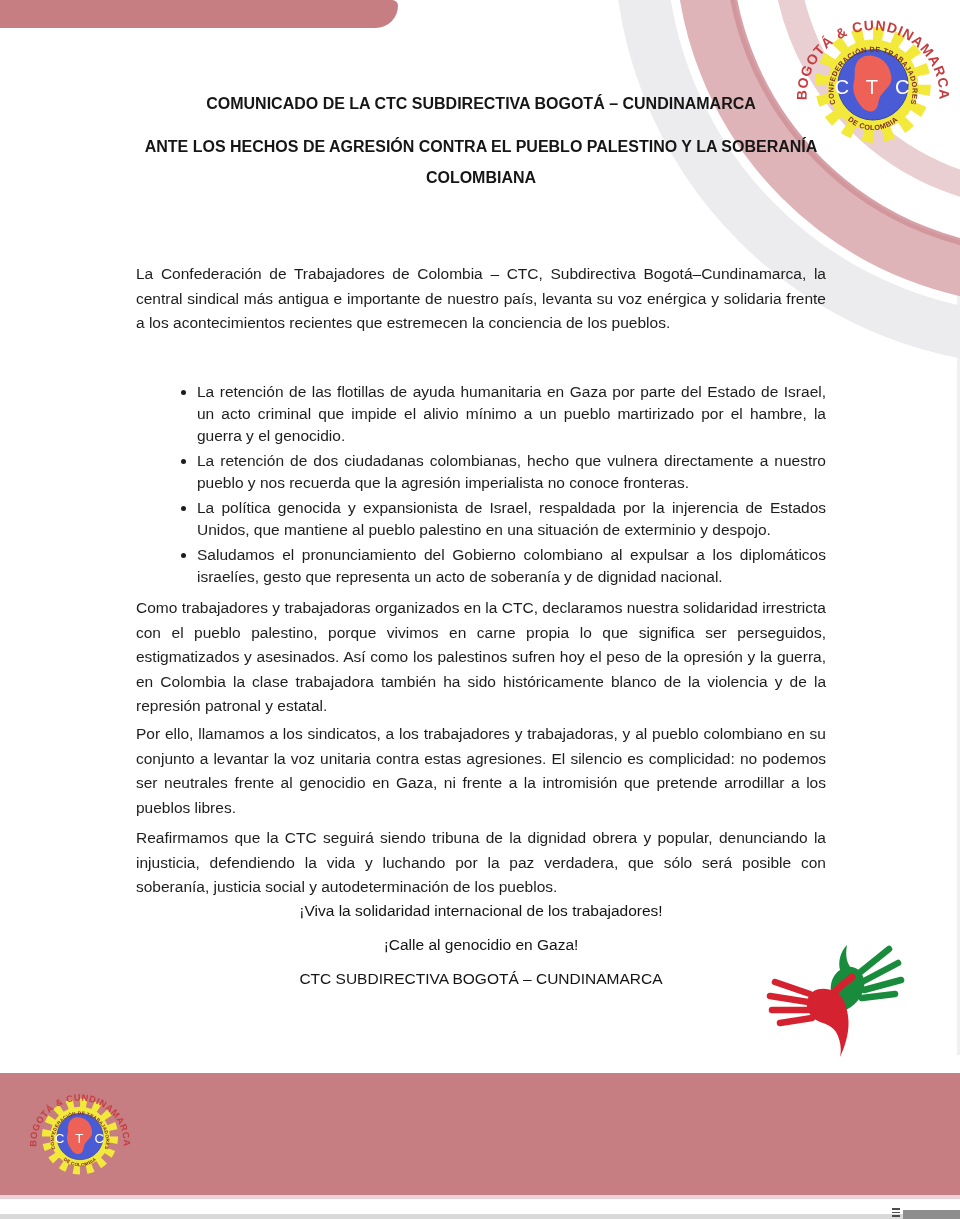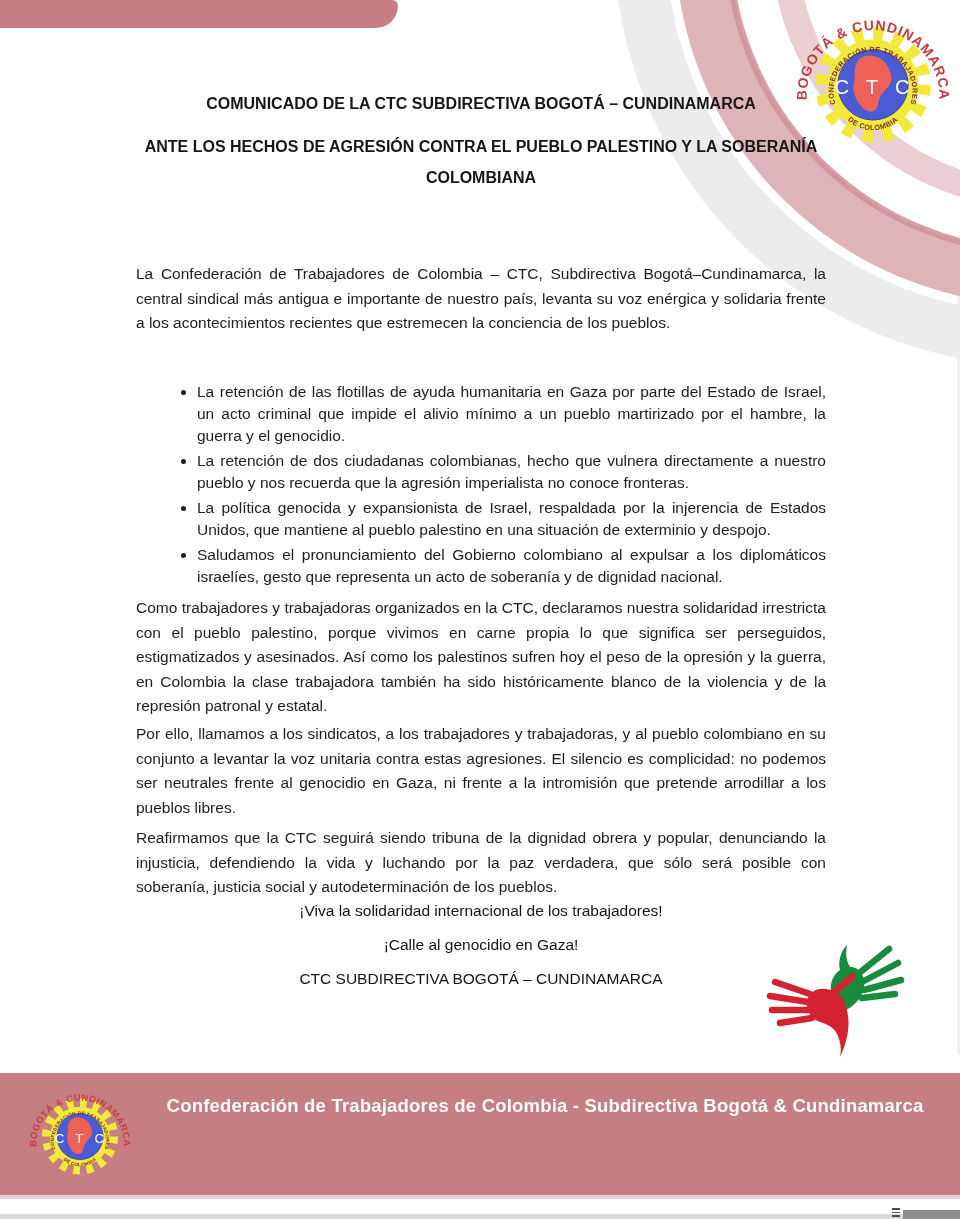--- a/index.html
+++ b/index.html
@@ -171,20 +171,19 @@
     </text>
     <text class="inner-text" text-anchor="middle">
       <textPath href="#lg2-in" startOffset="50%">CONFEDERACIÓN DE TRABAJADORES</textPath>
     </text>
     <text class="inner-text" text-anchor="middle">
       <textPath href="#lg2-bot" startOffset="50%">DE COLOMBIA</textPath>
     </text>
     <text class="ctc-text" x="84" y="96" text-anchor="middle">C T C</text>
   </svg>
   <div class="footer-text">
-    <p class="footer-line">Confederación de Trabajadores de Colombia - Subdirectiva Bogotá &amp; Cundinamarca</p>
   </div>
 </div>
 <div class="footer-underline"></div>
 
 <div class="scroll-track"></div>
 <div class="scroll-grip"></div>
 <div class="scroll-thumb"></div>
 
 </body></html>

